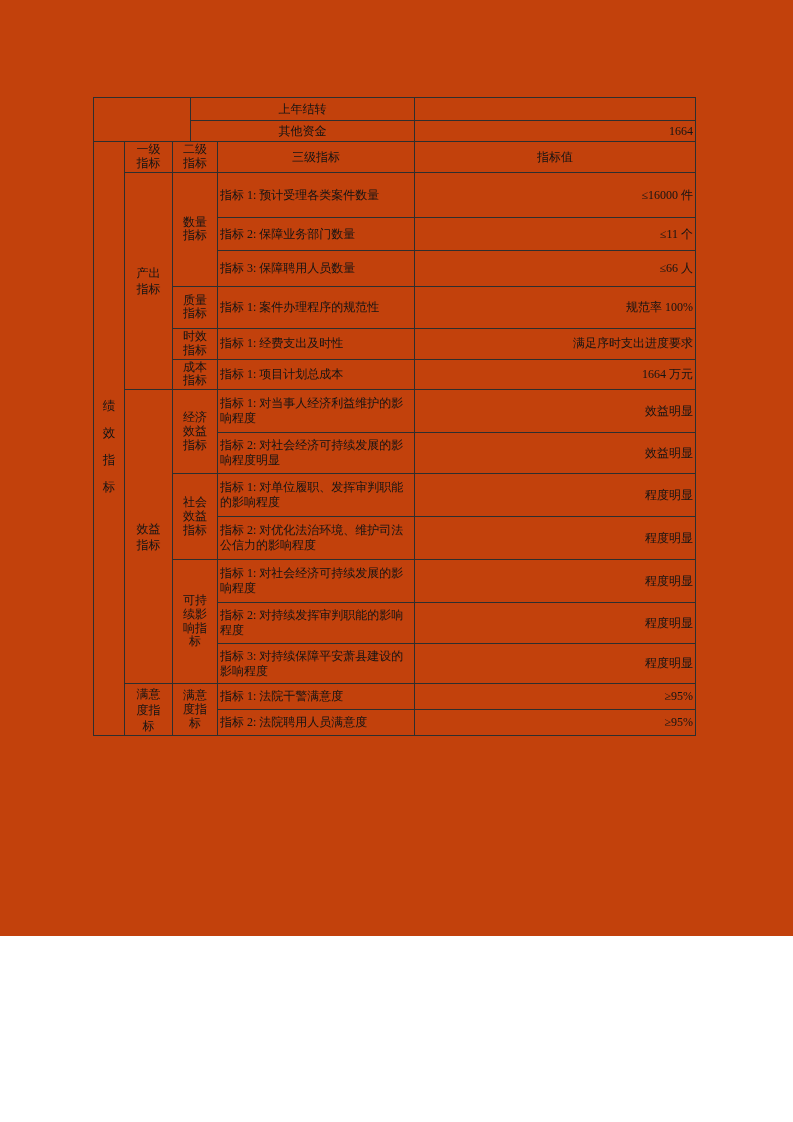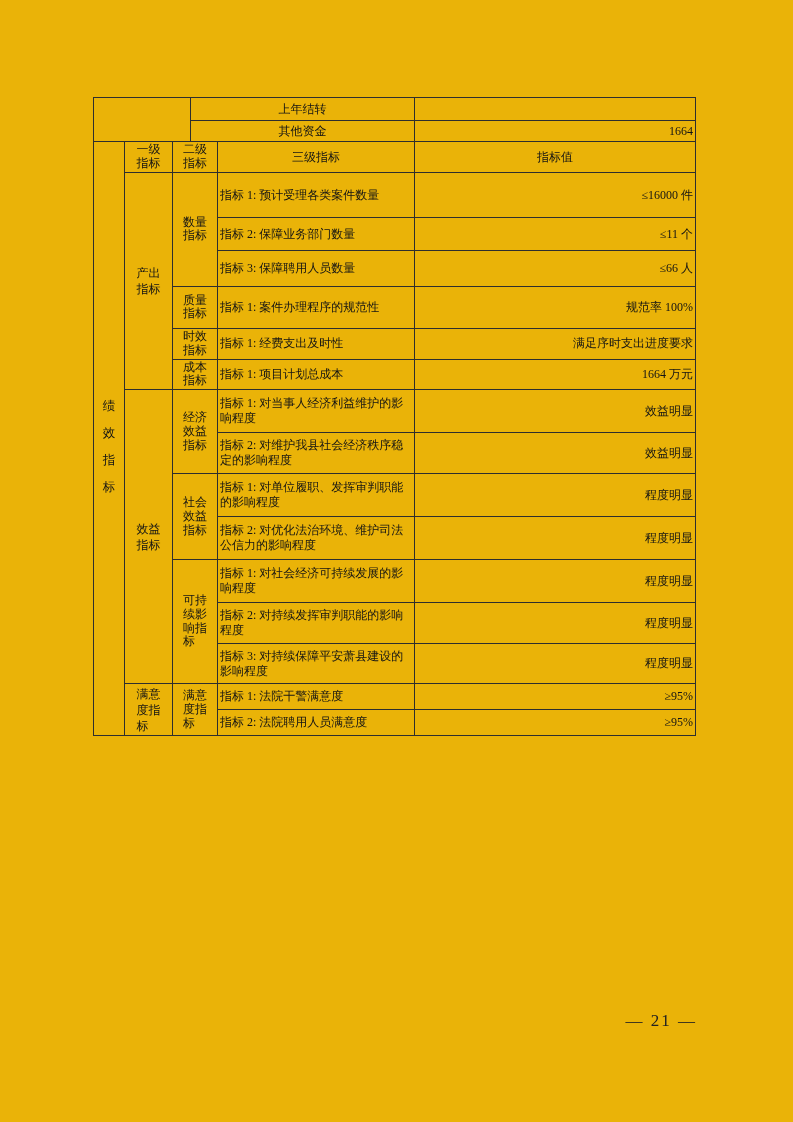--- a/index.html
+++ b/index.html
@@ -1,35 +1,35 @@
 <!DOCTYPE html>
 <html><head>
 <meta charset="utf-8">
 <style>
   * { margin:0; padding:0; box-sizing:border-box; }
   html,body { background:#ffffff; }
   .page {
-    position:relative; width:793px; height:1122px; background:#eab308;
+    position:relative; width:793px; height:936px; background:#c2410c;
     overflow:hidden; font-family:"Liberation Serif", serif; color:#141414;
   }
   .content { position:absolute; left:93px; top:97px; width:602px; }
 
   
   .tbl { border-collapse:collapse; table-layout:fixed; width:602px; }
   .tbl td { border:1px solid #2e2e2e; vertical-align:middle; font-size:12px; line-height:1.25; padding:1px 2px; }
   .goal-tbl, .perf-tbl { margin-top:-1px; }
 
   .c-center { text-align:center; }
   .c-right  { text-align:right; padding-right:5px; }
 
   .name-cell { text-align:left; padding:2px 4px 2px 7px; line-height:1.55; }
   .val-cell  { text-align:right; }
 
   .lvl-cell { text-align:center; }
-  .wrap2 { display:inline-block; width:2em; text-align:left; word-break:break-all; line-height:1.35; }
+  .wrap2 { display:inline-block; width:2em; text-align:center; word-break:break-all; line-height:1.35; }
   .lvl2-cell .wrap2 { line-height:1.14; }
   .hdr-cell .wrap2 { line-height:1.15; }
   .hdr-cell { font-size:12.5px; }
 
   .vwrap { display:inline-block; width:1em; word-break:break-all; text-align:center; line-height:1.16; }
   .side-cell .vwrap { line-height:2.15; font-size:12.5px;margin-top:17px; }
 
   .goal-cell { text-align:left; padding-left:5px; }
   .goal-line { line-height:26px; font-size:13px; white-space:nowrap; }
 
@@ -121,21 +121,21 @@
         <td class="val-cell">1664 万元</td>
       </tr>
 
       <tr style="height:43px">
         <td rowspan="7" class="lvl-cell"><span class="wrap2">效益指标</span></td>
         <td rowspan="2" class="lvl-cell lvl2-cell"><span class="wrap2">经济效益指标</span></td>
         <td class="name-cell">指标 1: 对当事人经济利益维护的影响程度</td>
         <td class="val-cell">效益明显</td>
       </tr>
       <tr style="height:41px">
-        <td class="name-cell">指标 2: 对维护我县社会经济秩序稳定的影响程度</td>
+        <td class="name-cell">指标 2: 对社会经济可持续发展的影响程度明显</td>
         <td class="val-cell">效益明显</td>
       </tr>
       <tr style="height:43px">
         <td rowspan="2" class="lvl-cell lvl2-cell"><span class="wrap2">社会效益指标</span></td>
         <td class="name-cell">指标 1: 对单位履职、发挥审判职能的影响程度</td>
         <td class="val-cell">程度明显</td>
       </tr>
       <tr style="height:43px">
         <td class="name-cell">指标 2: 对优化法治环境、维护司法公信力的影响程度</td>
         <td class="val-cell">程度明显</td>

